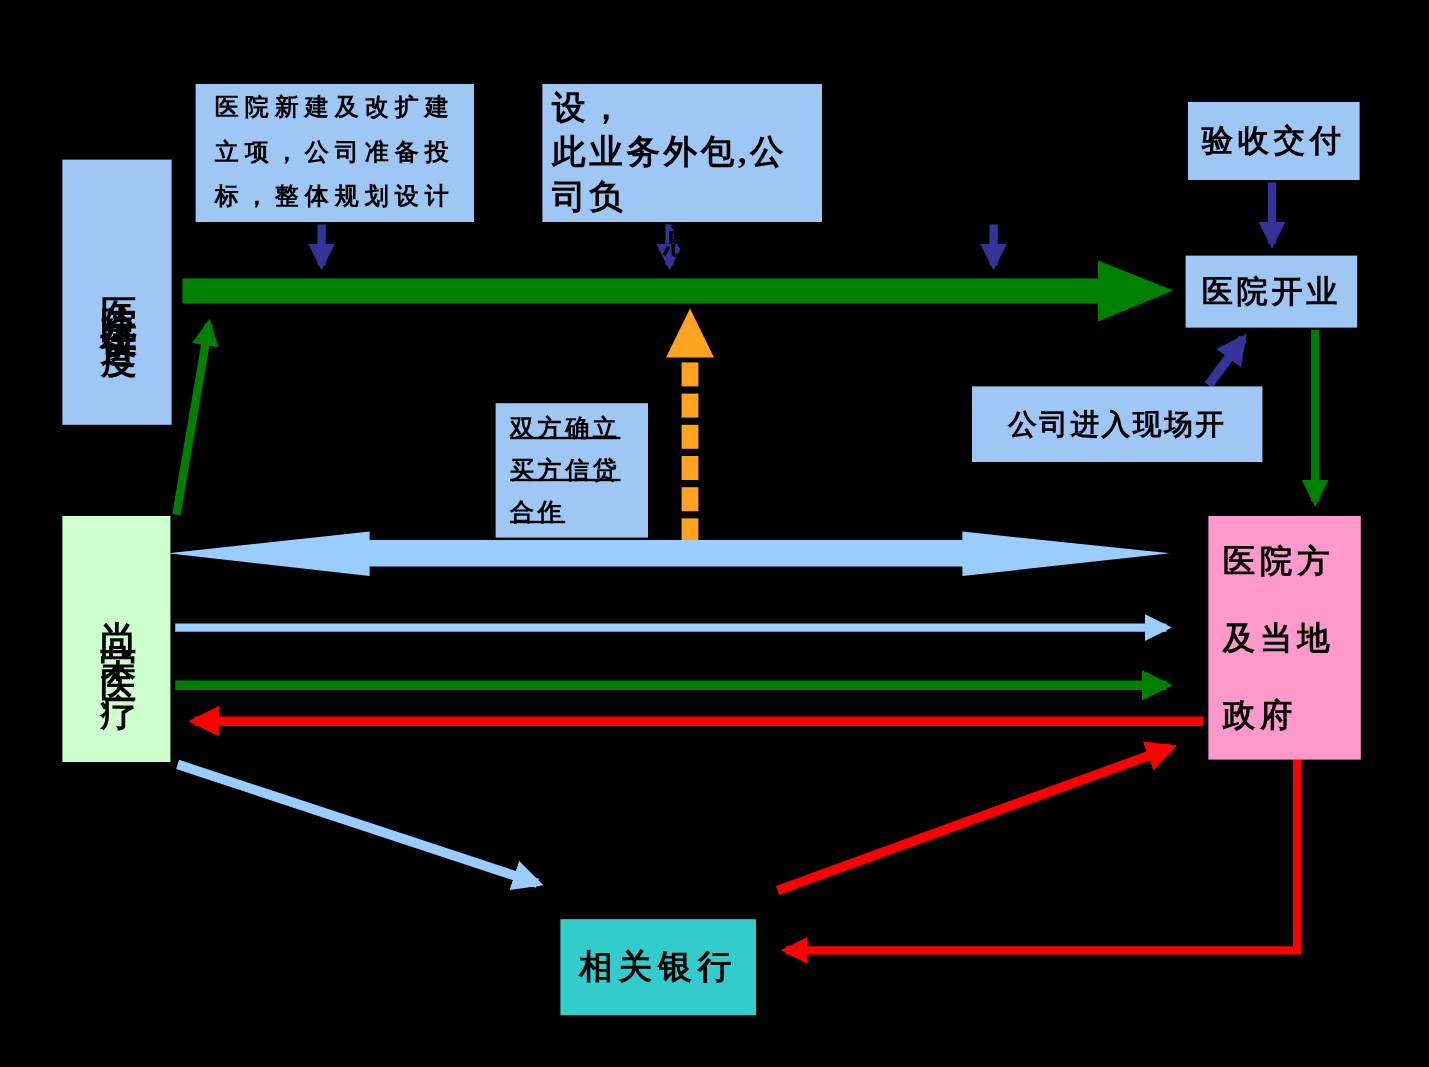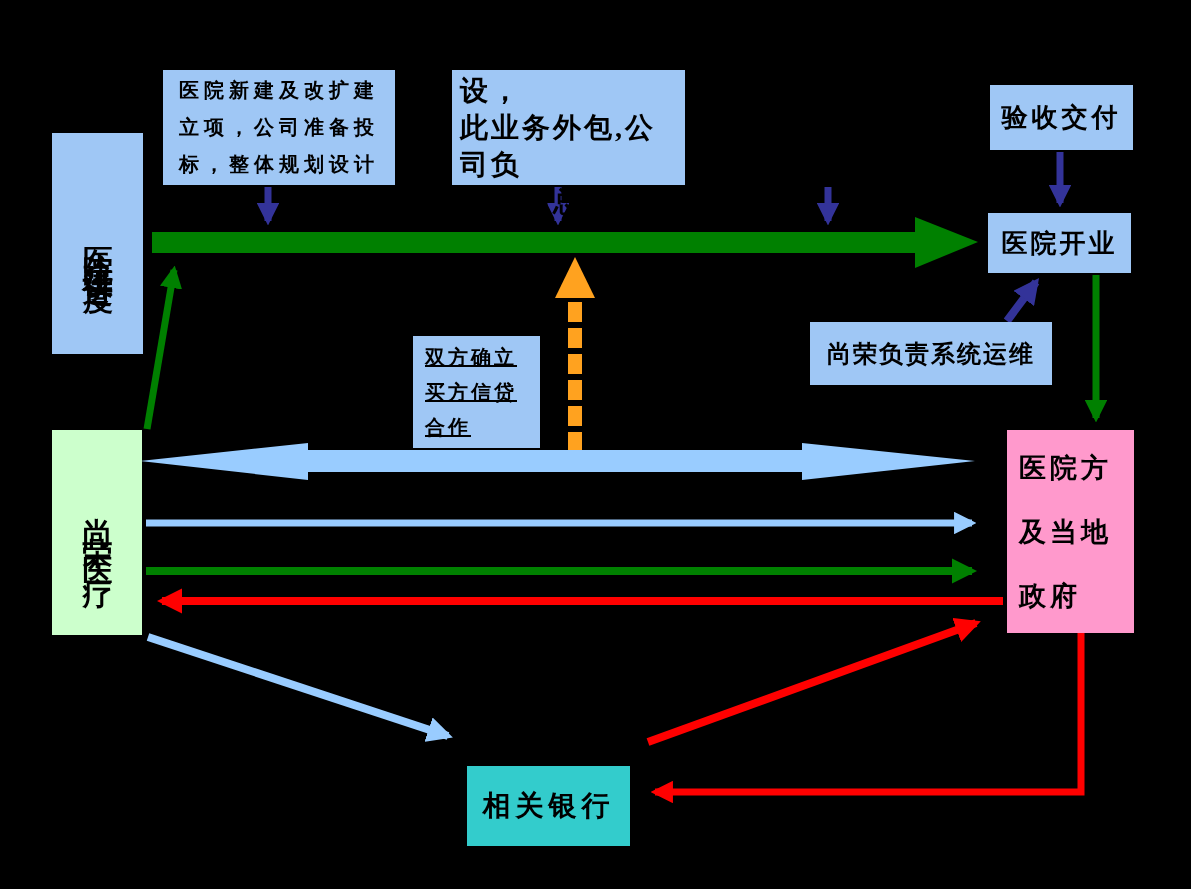--- a/index.html
+++ b/index.html
@@ -117,21 +117,21 @@
 
   <div class="node bg-blue" id="phase1-box">医院新建及改扩建
 立项，公司准备投
 标，整体规划设计</div>
   <div class="node bg-blue" id="phase2-box">医院土建工程建设，
 此业务外包,公司负
 责管网总体规划</div>
 
   <div class="node bg-blue" id="acceptance-box">验收交付</div>
   <div class="node bg-blue" id="opening-box">医院开业</div>
-  <div class="node bg-blue" id="maintenance-box">尚荣负责系统运维</div>
+  <div class="node bg-blue" id="maintenance-box">公司进入现场开</div>
   <div class="node bg-blue" id="credit-box">双方确立
 买方信贷
 合作</div>
 
   <div class="node bg-green vtext" id="shangrong-box">尚荣医疗</div>
   <div class="node bg-pink" id="hospital-gov-box">医院方
 及当地
 政府</div>
   <div class="node bg-teal" id="bank-box">相关银行</div>
 

